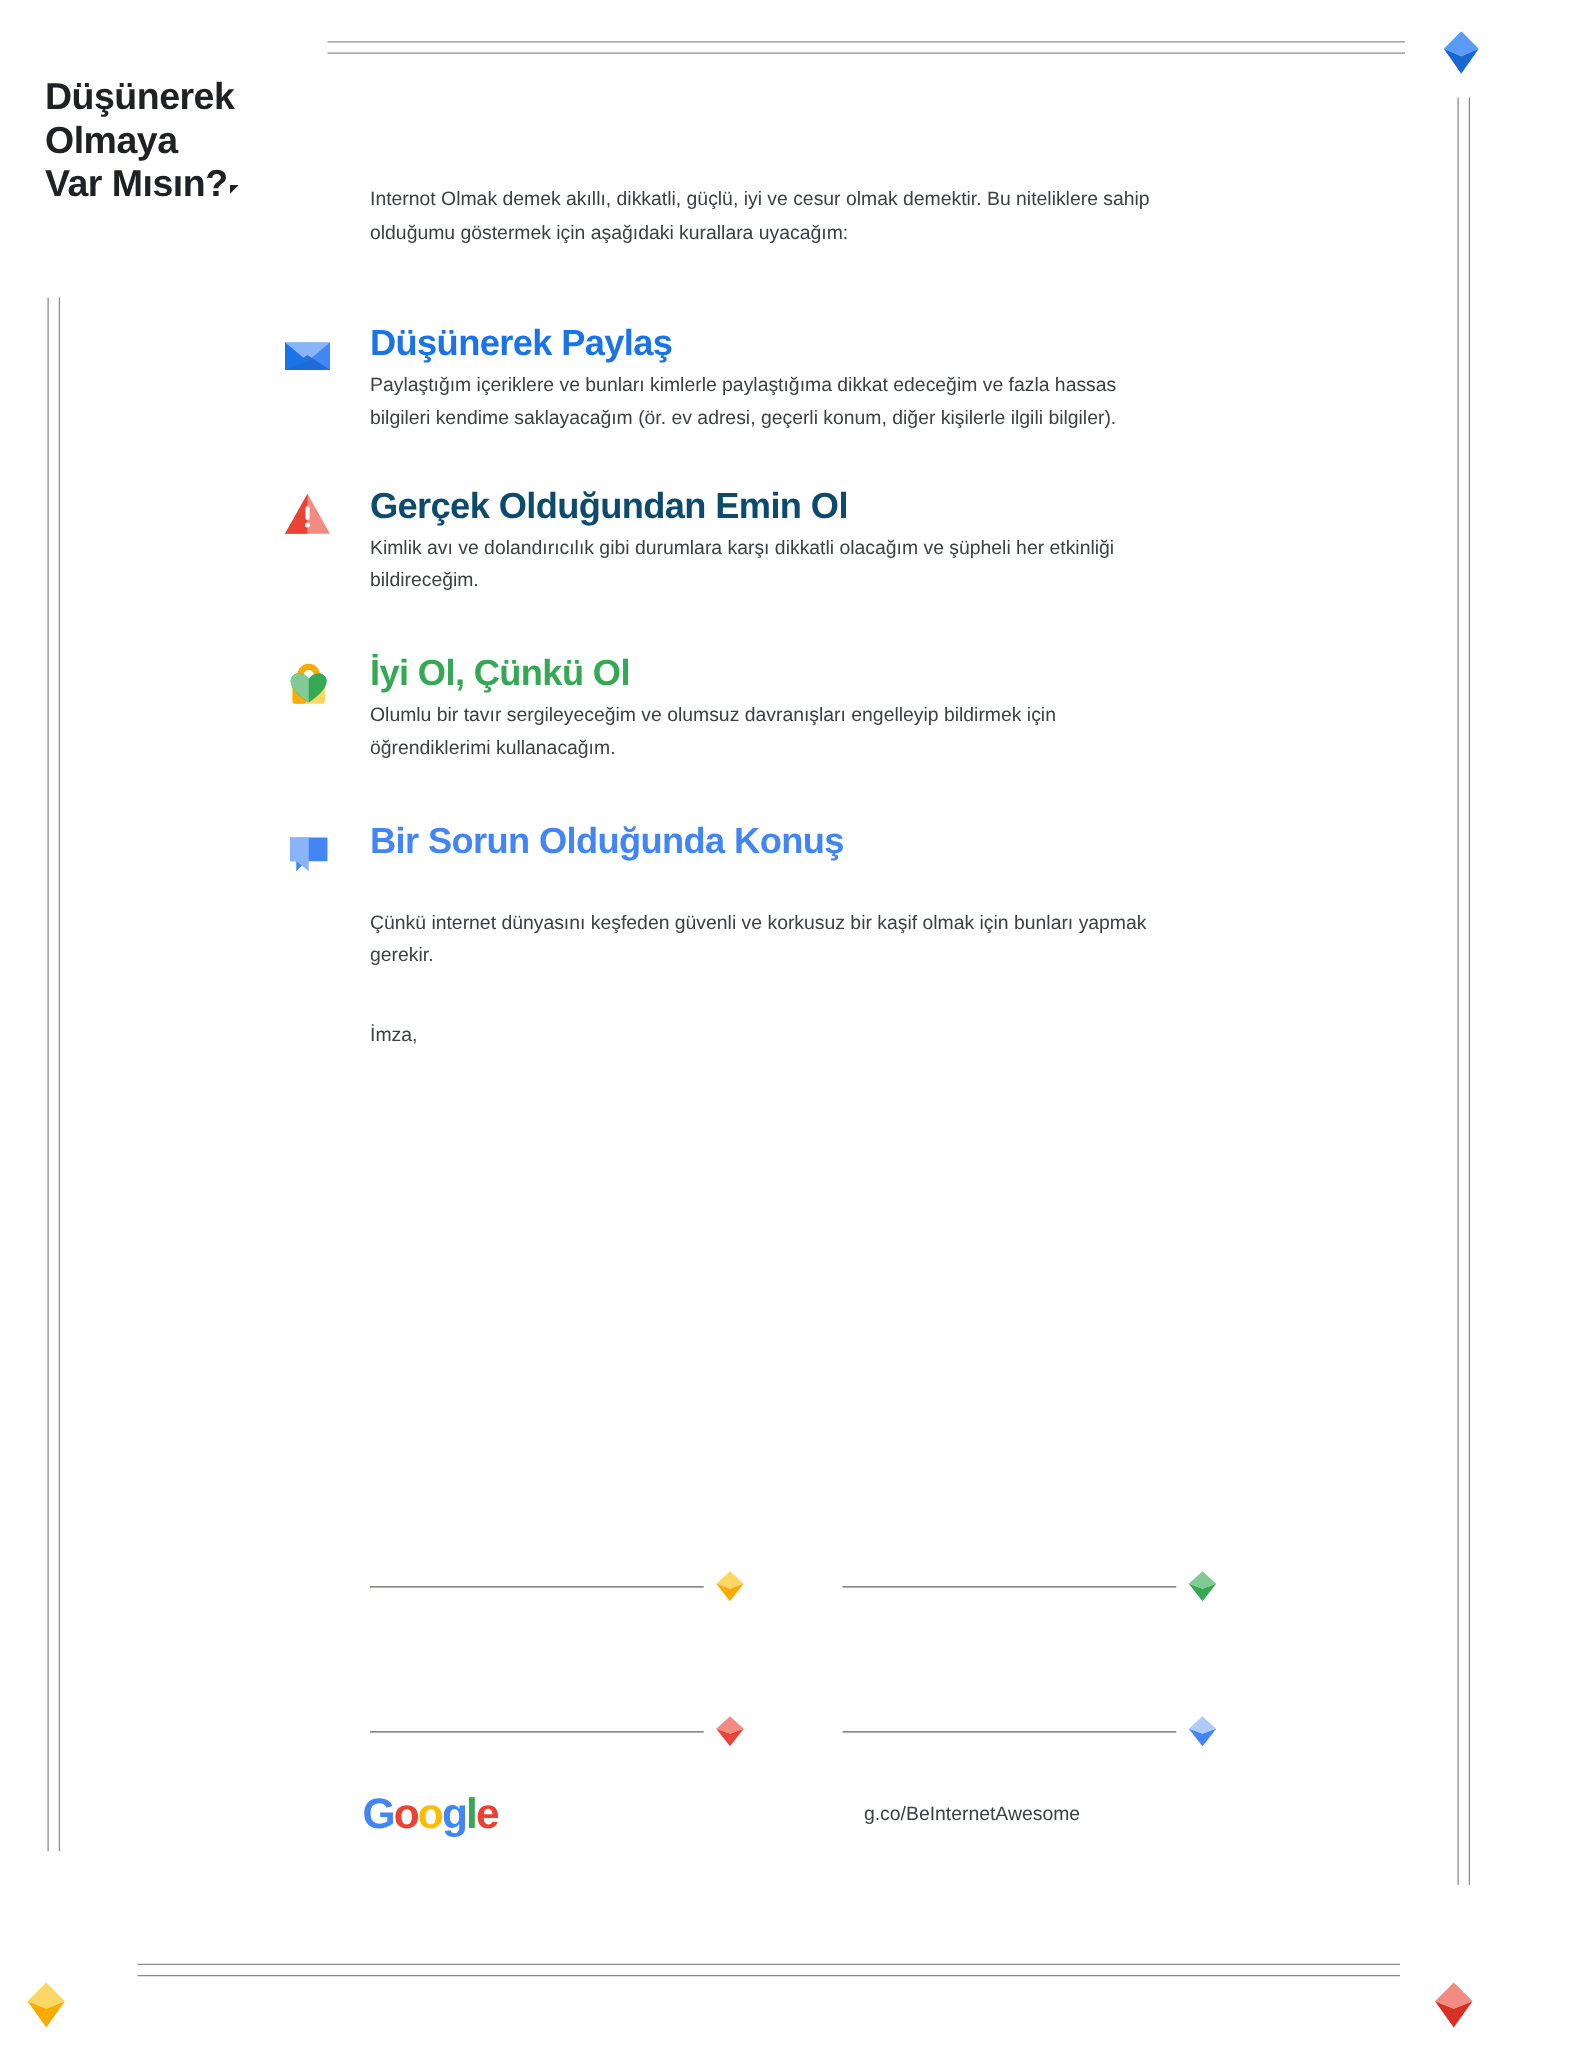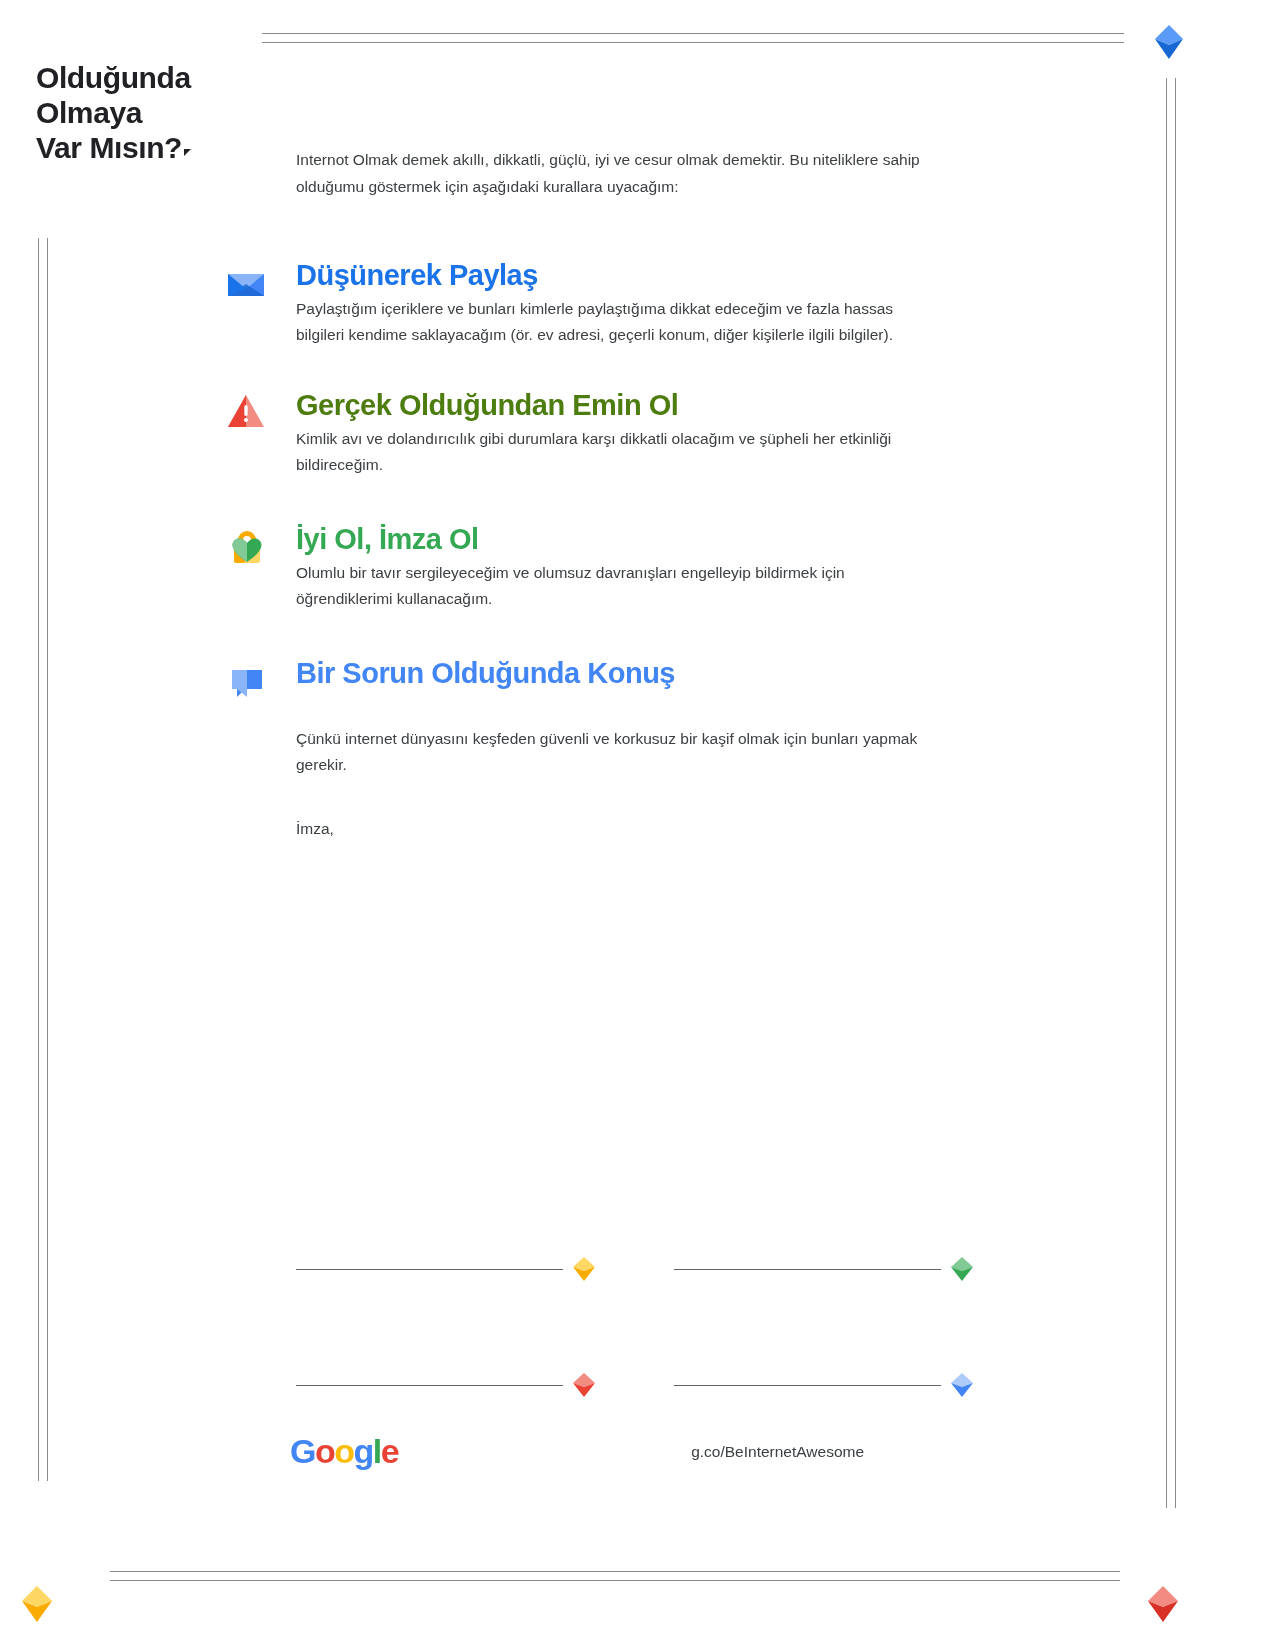--- a/index.html
+++ b/index.html
@@ -211,21 +211,21 @@
   </svg>
 </div>
 <div style="position:absolute;left:1148px;top:1586px;">
   <svg width="30" height="42" viewBox="0 0 30 42">
     <polygon points="15,0 30,15 15,21 0,15" fill="#f28b82"></polygon>
     <polygon points="15,21 30,15 15,36 0,15" fill="#d93025"></polygon>
   </svg>
 </div>
 
 <div class="wordmark">
-  <div>Olduğunda</div>
+  <div>Düşünerek</div>
   <div>Olmaya</div>
   <div><span>Var Mısın?</span><span class="caret"></span></div>
 </div>
 
 <div class="content">
 
   <p class="intro">Internot Olmak demek akıllı, dikkatli, güçlü, iyi ve cesur olmak demektir. Bu niteliklere sahip olduğumu göstermek için aşağıdaki kurallara uyacağım:</p>
 
   <div class="rule-block">
     <div class="icon-slot">
@@ -242,21 +242,21 @@
 
   <div class="rule-block" style="margin-bottom:44px;">
     <div class="icon-slot">
       <svg width="46" height="46" viewBox="0 0 46 46">
         <polygon points="22,5 40,37 4,37" fill="#f28b82"></polygon>
         <polygon points="22,5 22,37 4,37" fill="#ea4335"></polygon>
         <rect x="20.3" y="15" width="3.4" height="11" rx="1.7" fill="#ffffff"></rect>
         <circle cx="22" cy="30" r="2" fill="#ffffff"></circle>
       </svg>
     </div>
-    <h2 class="rule-title" style="color:#4d7c0f">Gerçek Olduğundan Emin Ol</h2>
+    <h2 class="rule-title" style="color:#0c4a6e">Gerçek Olduğundan Emin Ol</h2>
     <p class="rule-body">Kimlik avı ve dolandırıcılık gibi durumlara karşı dikkatli olacağım ve şüpheli her etkinliği bildireceğim.</p>
   </div>
 
   <div class="rule-block" style="margin-bottom:44px;">
     <div class="icon-slot">
       <svg width="46" height="46" viewBox="0 0 46 46">
         <path d="M14 20 v-4 a9 9 0 0 1 18 0 v4 h-5 v-4 a4 4 0 0 0 -8 0 v4 z" fill="#f9ab00"></path>
         <rect x="10" y="20" width="26" height="19" rx="2.5" fill="#fdd663"></rect>
         <rect x="10" y="20" width="11" height="19" rx="2.5" fill="#f9ab00"></rect>
         <circle cx="23" cy="29" r="2.6" fill="#ffffff"></circle>
@@ -264,21 +264,21 @@
     </div>
   </div>
 
   <div class="rule-block" style="margin-bottom:44px;">
     <div class="icon-slot">
       <svg width="46" height="46" viewBox="0 0 46 46">
         <path d="M23 38 C8 28 6 20 11 16 c4-3 9-1 12 3 3-4 8-6 12-3 5 4 3 12-12 22 z" fill="#34a853"></path>
         <path d="M23 38 C8 28 6 20 11 16 c4-3 9-1 12 3 z" fill="#81c995"></path>
       </svg>
     </div>
-    <h2 class="rule-title" style="color:#34a853">İyi Ol, İmza Ol</h2>
+    <h2 class="rule-title" style="color:#34a853">İyi Ol, Çünkü Ol</h2>
     <p class="rule-body">Olumlu bir tavır sergileyeceğim ve olumsuz davranışları engelleyip bildirmek için öğrendiklerimi kullanacağım.</p>
   </div>
 
   <div class="rule-block" style="margin-bottom:0;">
     <div class="icon-slot">
       <svg width="46" height="46" viewBox="0 0 46 46">
         <path d="M8 12 h30 v19 h-17 l-8 8 v-8 h-5 z" fill="#4285f4"></path>
         <path d="M8 12 h15 v27 l-10 -8 h-5 z" fill="#8ab4f8"></path>
       </svg>
     </div>

